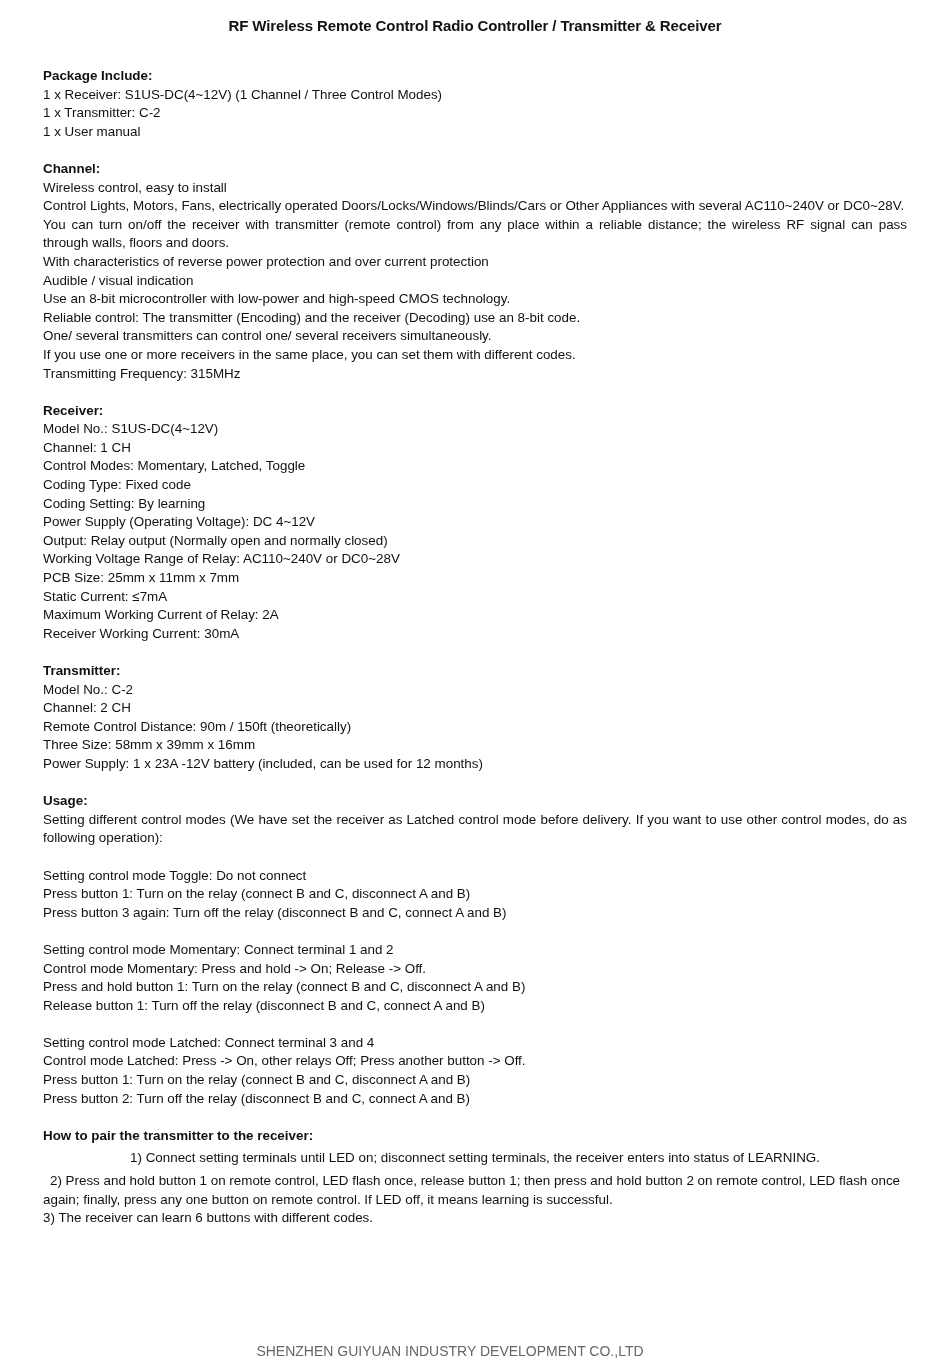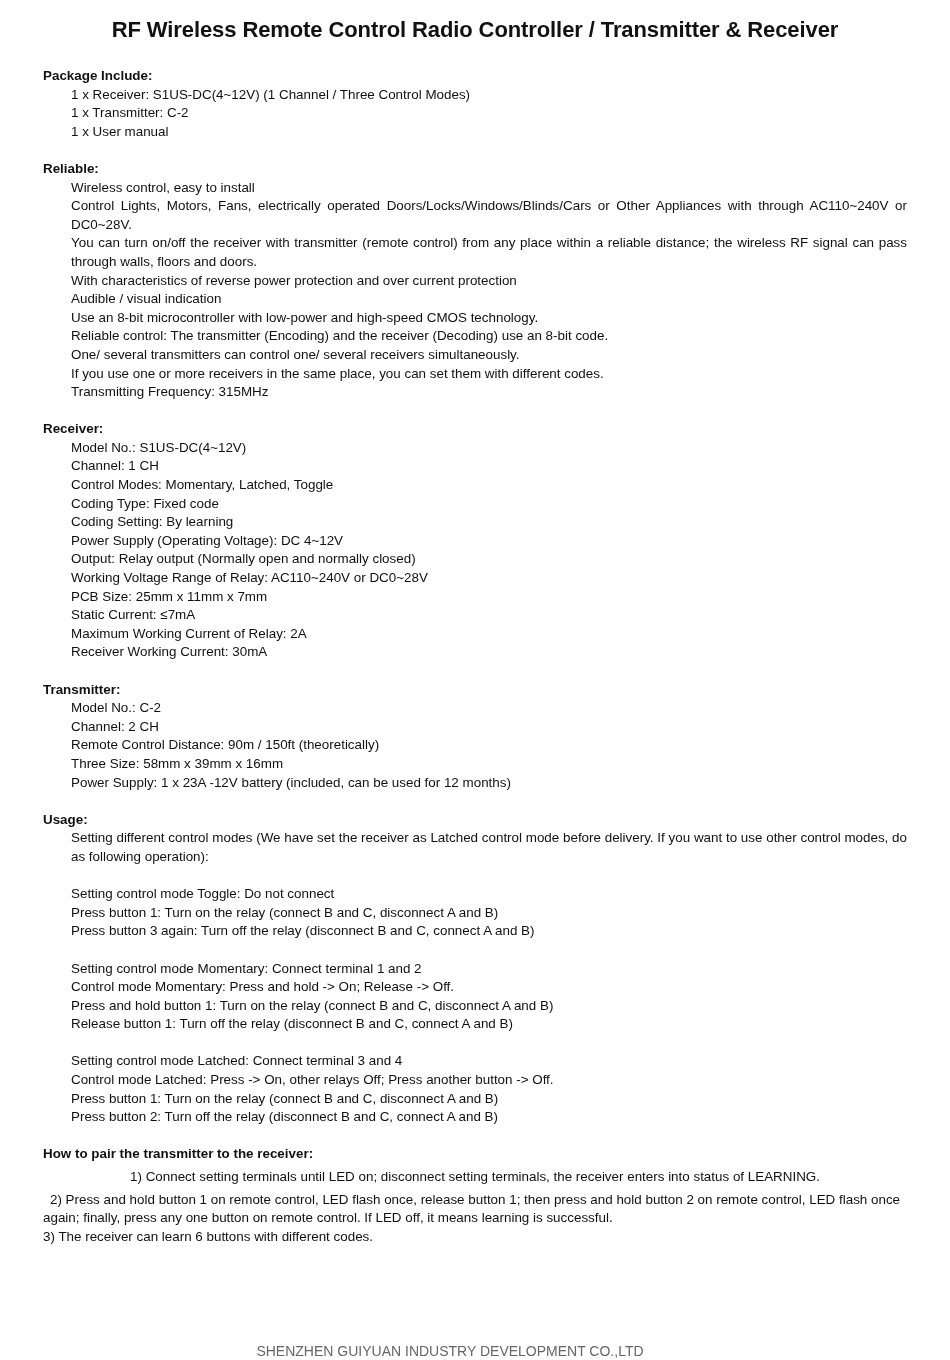--- a/index.html
+++ b/index.html
@@ -2,29 +2,29 @@
 <html><head>
 <meta charset="utf-8">
 <style>
   html, body { margin: 0; padding: 0; background: #ffffff; }
   body {
     width: 950px; height: 1360px; position: relative; overflow: hidden;
     font-family: "Liberation Sans", sans-serif; color: #111111;
   }
   .title {
     position: absolute; top: 17px; left: 0; width: 950px; text-align: center;
-    font-size: 22px; font-weight: bold; letter-spacing: -0.1px;
+    font-size: 15px; font-weight: bold; letter-spacing: -0.1px;
   }
   .content {
     position: absolute; top: 67px; left: 43px; width: 864px;
     font-size: 13.4px; line-height: 18.6px;
   }
   .section { margin-bottom: 18.6px; }
   .section-heading { font-weight: bold; display: block; }
-  .line { display: block; margin-left: 28px; }
+  .line { display: block; }
   .justify { text-align: justify; text-align-last: left; }
   .group { margin-bottom: 18.6px; }
   .pair-line { display: block; }
   .pair-line.gap { margin-top: 4px; text-align: center; }
   .footer {
     position: absolute; top: 1306px; left: 0; width: 900px; text-align: center;
     color: #666666; font-size: 14px; line-height: 17px; margin-top: 37px;
   }
   .footer .sp { display: inline-block; width: 22px; }
 </style>
@@ -36,23 +36,23 @@
 <div class="content">
 
   <div class="section">
     <span class="section-heading">Package Include:</span>
     <span class="line">1 x Receiver: S1US-DC(4~12V) (1 Channel / Three Control Modes)</span>
     <span class="line">1 x Transmitter: C-2</span>
     <span class="line">1 x User manual</span>
   </div>
 
   <div class="section">
-    <span class="section-heading">Reliable:</span>
+    <span class="section-heading">Channel:</span>
     <span class="line">Wireless control, easy to install</span>
-    <span class="line justify">Control Lights, Motors, Fans, electrically operated Doors/Locks/Windows/Blinds/Cars or Other Appliances with through AC110~240V or DC0~28V.</span>
+    <span class="line justify">Control Lights, Motors, Fans, electrically operated Doors/Locks/Windows/Blinds/Cars or Other Appliances with several AC110~240V or DC0~28V.</span>
     <span class="line justify">You can turn on/off the receiver with transmitter (remote control) from any place within a reliable distance; the wireless RF signal can pass through walls, floors and doors.</span>
     <span class="line">With characteristics of reverse power protection and over current protection</span>
     <span class="line">Audible / visual indication</span>
     <span class="line">Use an 8-bit microcontroller with low-power and high-speed CMOS technology.</span>
     <span class="line">Reliable control: The transmitter (Encoding) and the receiver (Decoding) use an 8-bit code.</span>
     <span class="line">One/ several transmitters can control one/ several receivers simultaneously.</span>
     <span class="line">If you use one or more receivers in the same place, you can set them with different codes.</span>
     <span class="line">Transmitting Frequency: 315MHz</span>
   </div>
 

